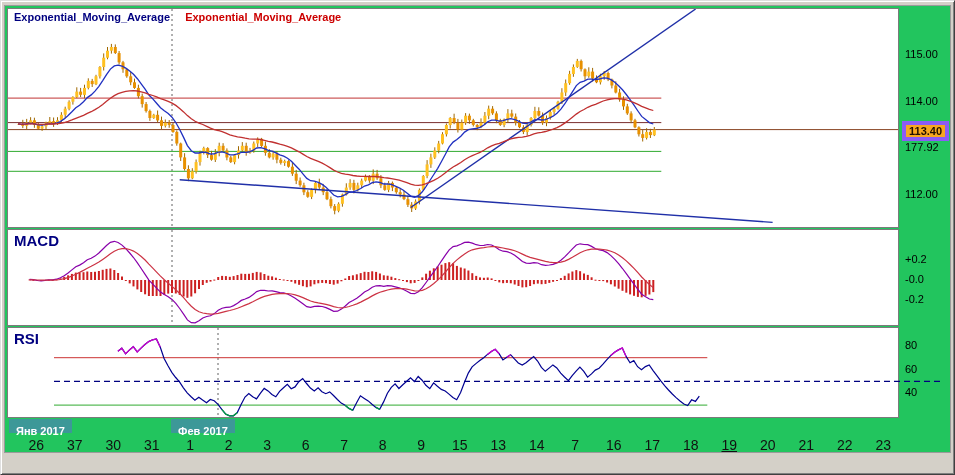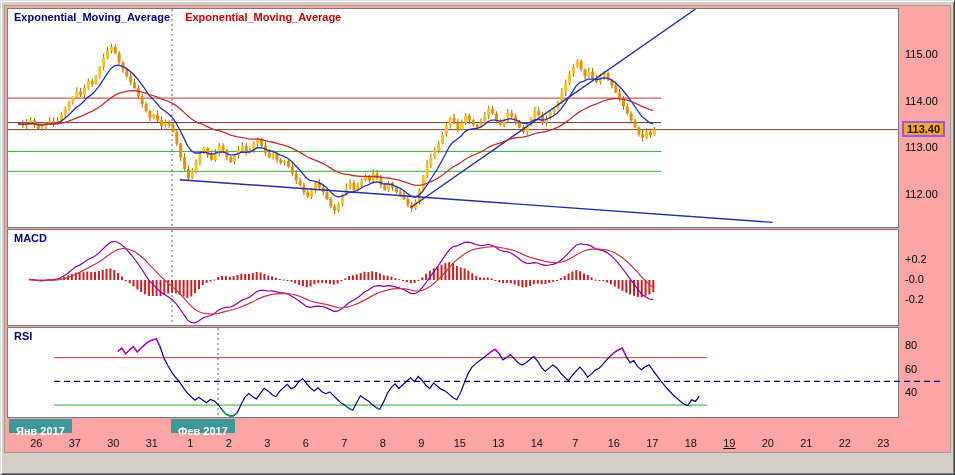--- a/index.html
+++ b/index.html
@@ -11,39 +11,39 @@
   .titlebar{height:18px;background:linear-gradient(90deg,#0a246a,#2a5ac0 45%,#a6caf0);
     display:flex;align-items:center;padding:0 2px;}
   .title-icon{display:flex;margin-left:1px;}
   .title-text{font-size:11px;font-weight:bold;color:#fff;margin-left:4px;flex:1;white-space:nowrap;}
   .winbtn{width:16px;height:14px;background:#d4d0c8;border:1px solid;
     border-color:#fff #404040 #404040 #fff;display:flex;align-items:center;justify-content:center;
     margin-left:1px;cursor:default;}
   .glyph-min{display:block;width:8px;height:2px;background:#000;margin-top:7px;}
   .glyph-max{display:block;width:9px;height:8px;border:1px solid #000;border-top-width:2px;}
   .glyph-close{font-size:12px;font-weight:bold;line-height:10px;color:#000;}
-  .client{position:relative;height:448px;margin-top:1px;background:#fca5a5;border:1px solid #9a9a9a;}
+  .client{position:relative;height:448px;margin-top:1px;background:#22c55e;border:1px solid #9a9a9a;}
   .panel{position:absolute;left:2px;width:892px;background:#fff;border:1px solid #7b7b7b;}
   #panel-main{top:2px;height:220px;}
   #panel-macd{top:223px;height:97px;}
   #panel-rsi{top:321px;height:91px;padding-left:46px;}
   .panel svg{display:block;}
   .ind-labels{position:absolute;top:2px;left:6px;font-size:11px;font-weight:bold;white-space:nowrap;}
   .ema-blue{color:#000080;margin-right:12px;}
   .ema-red{color:#cc0000;}
-  .panel-label{position:absolute;top:2px;left:6px;font-size:11px;font-weight:bold;color:#000080;}
+  .panel-label{position:absolute;top:2px;left:6px;font-size:15px;font-weight:bold;color:#000080;}
   #month-strip{position:absolute;left:2px;top:413px;width:892px;height:15px;}
   .month-label{position:absolute;top:0;height:14px;line-height:14px;padding:5px 7px;
     background:#3d9898;color:#fff;font-size:11px;font-weight:bold;white-space:nowrap;}
   #day-strip{position:absolute;left:2px;top:428px;width:892px;height:19px;}
-  .day-label{position:absolute;top:3px;transform:translateX(-50%);font-size:11px;color:#111;}
+  .day-label{position:absolute;top:3px;transform:translateX(-50%);font-size:14px;color:#111;}
   #axis-col{position:absolute;left:896px;top:0;width:50px;height:448px;}
   .ax-label{position:absolute;left:4px;font-size:11px;color:#000;white-space:nowrap;}
   .ax-current{position:absolute;left:1px;font-size:11px;font-weight:bold;background:#f7a820;
-    border:2px solid #8b5cf6;color:#201000;padding:0 3px;white-space:nowrap;}
+    border:4px solid #8b5cf6;color:#201000;padding:0 3px;white-space:nowrap;}
 </style>
 </head>
 <body>
 
 <div class="window">
 
   <div class="client">
     <div class="panel" id="panel-main">
       <svg id="svg-main" width="890" height="218">
           <line x1="164" y1="0" x2="164" y2="218" stroke="#606060" stroke-width="1" stroke-dasharray="2,3"></line>
@@ -610,21 +610,21 @@
         <span class="day-label" style="left: 683.75px;">18</span>
         <span class="day-label" style="left: 722.25px; text-decoration: underline;">19</span>
         <span class="day-label" style="left: 760.75px;">20</span>
         <span class="day-label" style="left: 799.25px;">21</span>
         <span class="day-label" style="left: 837.75px;">22</span>
         <span class="day-label" style="left: 876.25px;">23</span>
       </div>
     <div id="axis-col">
         <span class="ax-label" style="top: 42.383px;">115.00</span>
         <span class="ax-label" style="top: 88.766px;">114.00</span>
-        <span class="ax-label" style="top: 135.149px;">113.00</span>
+        <span class="ax-label" style="top: 135.149px;">177.92</span>
         <span class="ax-label" style="top: 181.532px;">112.00</span>
         <span class="ax-current" style="top: 114.596px;">113.40</span>
         <span class="ax-label" style="top: 247px;">+0.2</span>
         <span class="ax-label" style="top: 267px;">-0.0</span>
         <span class="ax-label" style="top: 287px;">-0.2</span>
         <span class="ax-label" style="top: 332.8px;">80</span>
         <span class="ax-label" style="top: 356.533px; text-align: right;">60</span>
         <span class="ax-label" style="top: 380.267px;">40</span>
       </div>
   </div>

